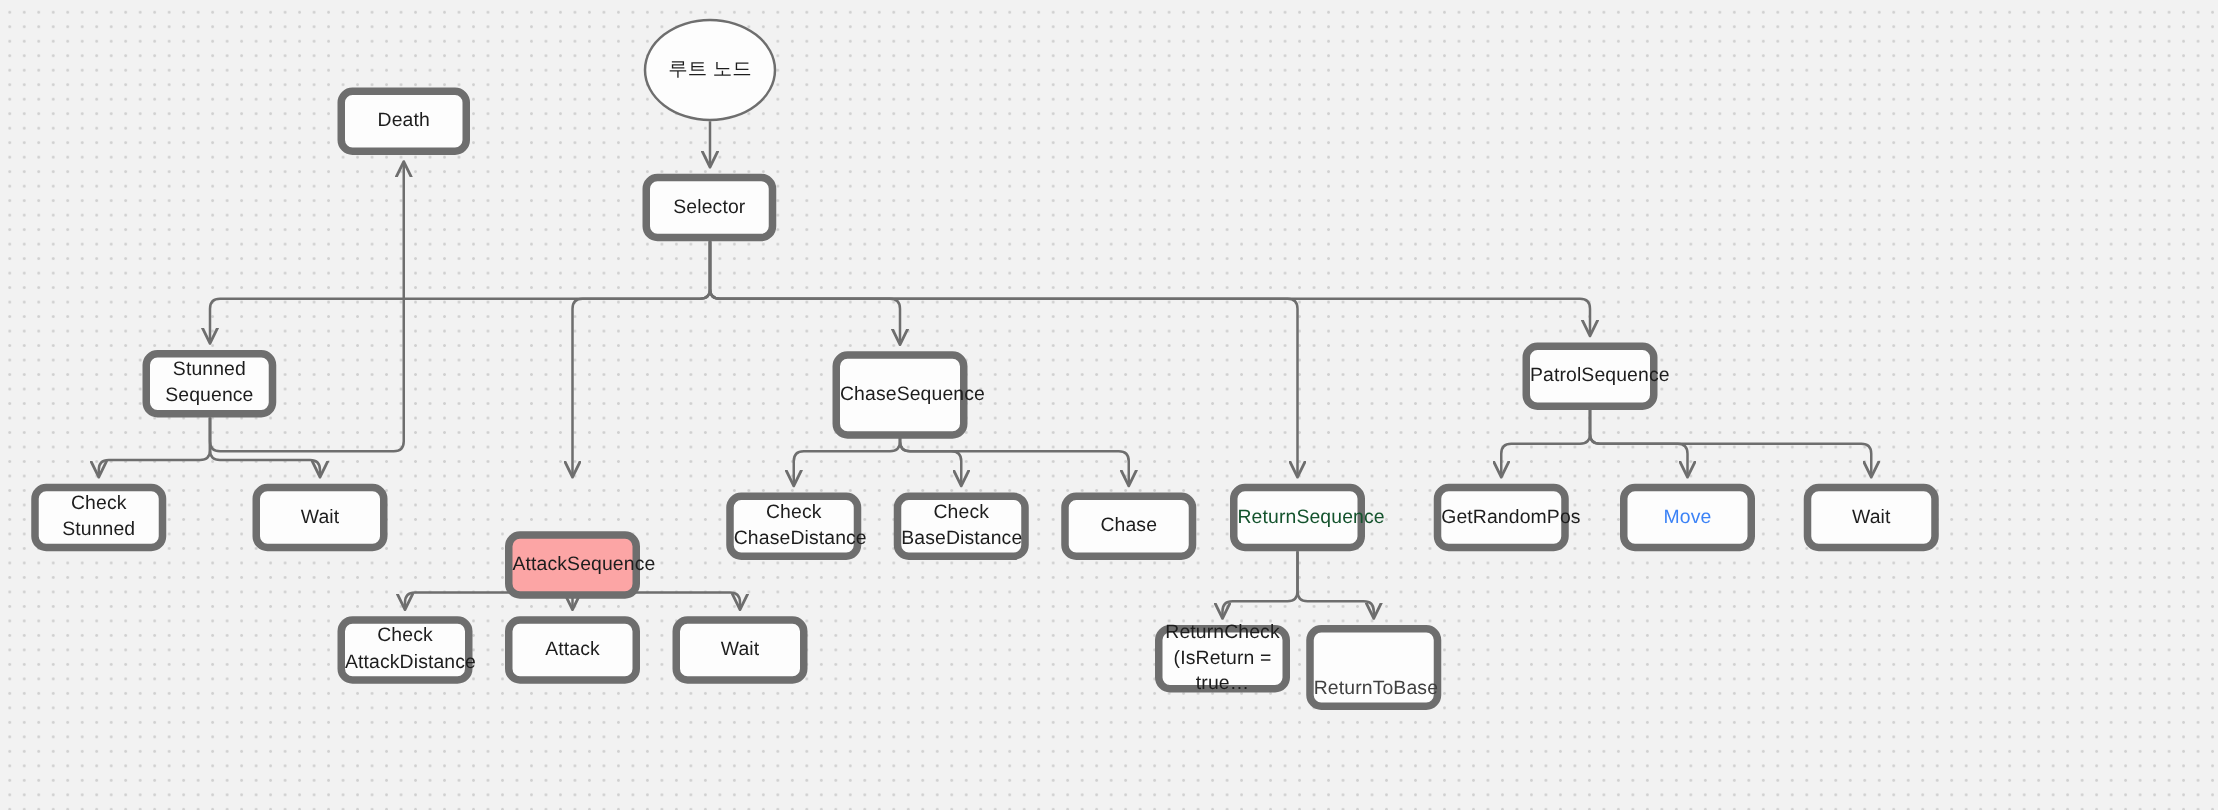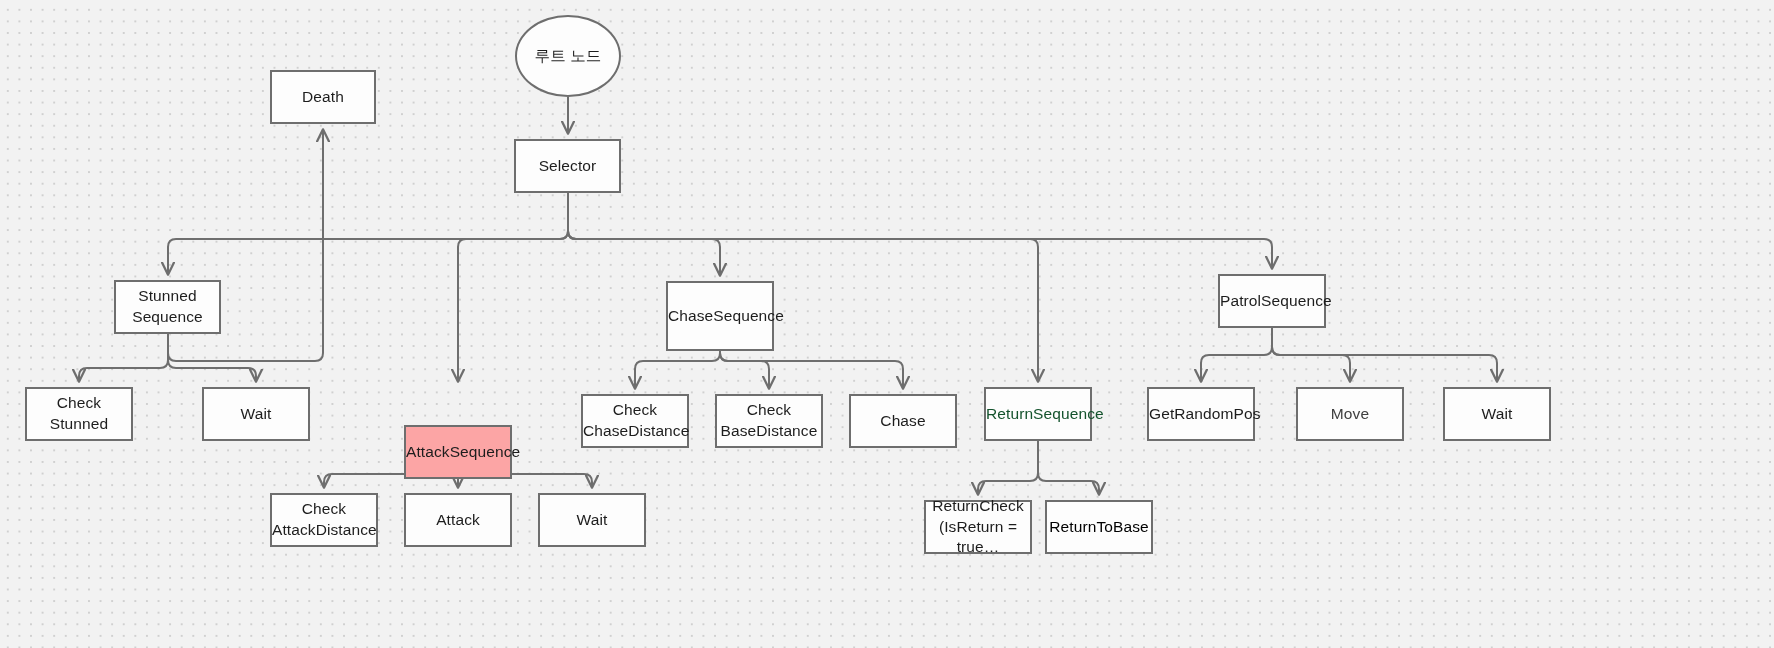--- a/index.html
+++ b/index.html
@@ -12,22 +12,22 @@
     background-position:2px 4px;
     font-family:"Liberation Sans", sans-serif;
     overflow:hidden;
     position:relative;
   }
   #canvas{position:absolute;inset:0;}
   svg#edges{position:absolute;left:0;top:0;width:1774px;height:648px;pointer-events:none;}
   .node{
     position:absolute;
     background:#fdfdfd;
-    border:2px solid #a21caf;
-    border-radius:0;
+    border:6px solid #a21caf;
+    border-radius:12px;
     box-sizing:border-box;
     display:flex;align-items:center;justify-content:center;
     text-align:center;
     color:#1d1d1d;
     font-size:15.5px;
     line-height:1.35;
     letter-spacing:.1px;
   }
   .node.round{
     border-radius:50%;
@@ -119,37 +119,37 @@
       <div class="node" style="left: 715px; top: 394px; width: 108px; height: 54px; background: rgb(253, 253, 253); border-color: rgb(110, 110, 110); color: rgb(29, 29, 29);">
         <span>Check
 BaseDistance</span>
       </div>
       <div class="node" style="left: 849px; top: 394px; width: 108px; height: 54px; background: rgb(253, 253, 253); border-color: rgb(110, 110, 110); color: rgb(29, 29, 29);">
         <span>Chase</span>
       </div>
       <div class="node" style="left: 1147px; top: 387px; width: 108px; height: 54px; background: rgb(253, 253, 253); border-color: rgb(110, 110, 110); color: rgb(29, 29, 29);">
         <span>GetRandomPos</span>
       </div>
-      <div class="node" style="left: 1296px; top: 387px; width: 108px; height: 54px; background: rgb(253, 253, 253); border-color: rgb(110, 110, 110); color: #404040;">
+      <div class="node" style="left: 1296px; top: 387px; width: 108px; height: 54px; background: rgb(253, 253, 253); border-color: rgb(110, 110, 110); color: #3b82f6;">
         <span>Move</span>
       </div>
       <div class="node" style="left: 1443px; top: 387px; width: 108px; height: 54px; background: rgb(253, 253, 253); border-color: rgb(110, 110, 110); color: rgb(29, 29, 29);">
         <span>Wait</span>
       </div>
       <div class="node" style="left: 270px; top: 493px; width: 108px; height: 54px; background: rgb(253, 253, 253); border-color: rgb(110, 110, 110); color: rgb(29, 29, 29);">
         <span>Check
 AttackDistance</span>
       </div>
       <div class="node" style="left: 404px; top: 493px; width: 108px; height: 54px; background: rgb(253, 253, 253); border-color: rgb(110, 110, 110); color: rgb(29, 29, 29);">
         <span>Attack</span>
       </div>
       <div class="node" style="left: 538px; top: 493px; width: 108px; height: 54px; background: rgb(253, 253, 253); border-color: rgb(110, 110, 110); color: rgb(29, 29, 29);">
         <span>Wait</span>
       </div>
       <div class="node" style="left: 924px; top: 500px; width: 108px; height: 54px; background: rgb(253, 253, 253); border-color: rgb(110, 110, 110); color: rgb(29, 29, 29);">
         <span>ReturnCheck
 (IsReturn = true…</span>
       </div>
-      <div class="node" style="left: 1045px; top: 500px; width: 108px; height: 54px; background: rgb(253, 253, 253); border-color: rgb(110, 110, 110); color: #000000;">
+      <div class="node" style="left: 1045px; top: 500px; width: 108px; height: 68px; background: rgb(253, 253, 253); border-color: rgb(110, 110, 110); color: #404040; align-items: flex-end;">
         <span>ReturnToBase</span>
       </div>
     </div>
 </div>
 
 </body></html>

